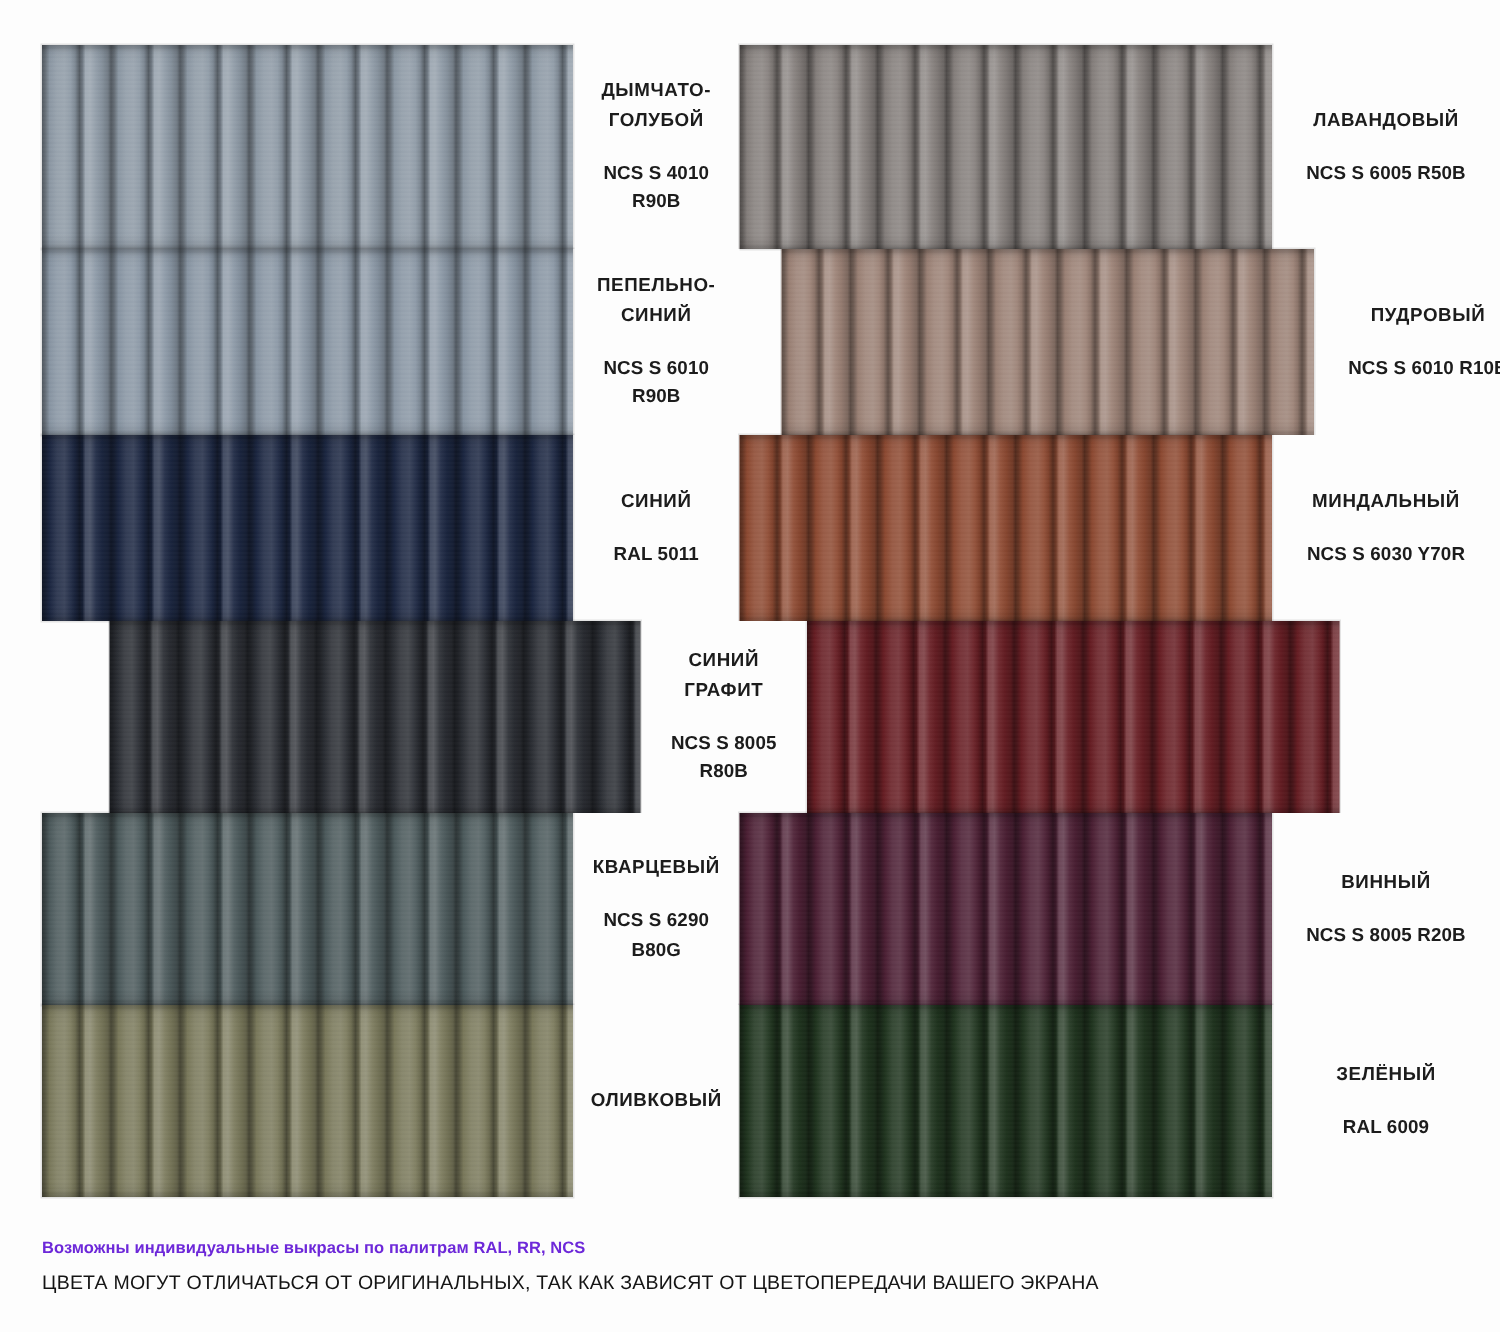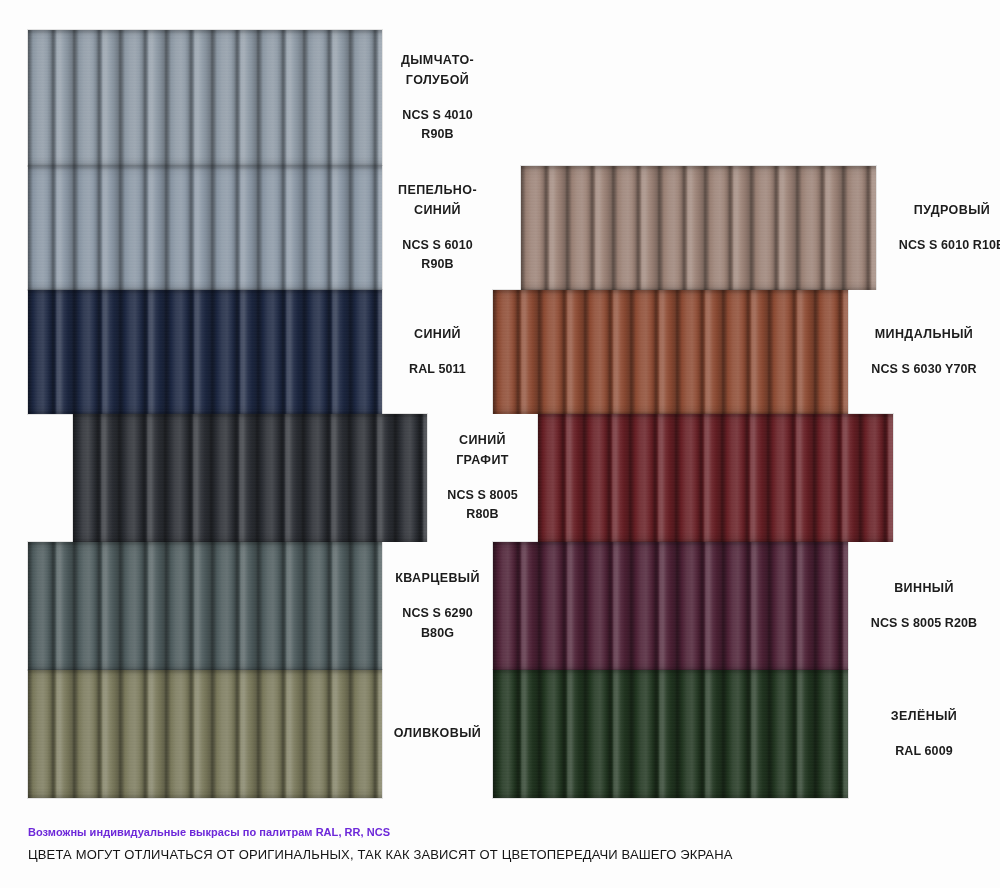--- a/index.html
+++ b/index.html
@@ -190,20 +190,33 @@
               <div class="edges"></div>
               <div class="scan"></div>
             </div>
           </div>
           <div class="label">
             <div class="name">ДЫМЧАТО-
 ГОЛУБОЙ</div>
             <div class="code">NCS S 4010 R90B</div>
           </div>
         </div>
+        <div class="cell right">
+          <div class="panel-wrap">
+            <div class="panel" style="background-color: rgb(134, 128, 125); height: 136px;">
+              <div class="ribs"></div>
+              <div class="edges"></div>
+              <div class="scan"></div>
+            </div>
+          </div>
+          <div class="label">
+            <div class="name">ЛАВАНДОВЫЙ</div>
+            <div class="code">NCS S 6005 R50B</div>
+          </div>
+        </div>
       </div>
       <div class="swatch-row" style="height: 124px; gap: 28px;">
         <div class="cell left">
           <div class="panel-wrap">
             <div class="panel" style="background-color: rgb(138, 151, 165); height: 124px;">
               <div class="ribs"></div>
               <div class="edges"></div>
               <div class="scan"></div>
             </div>
           </div>

